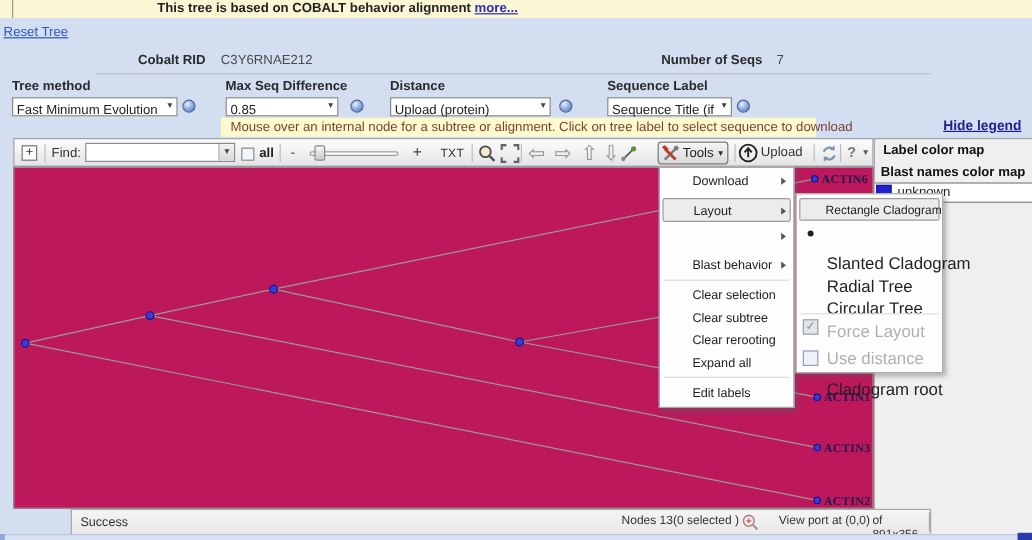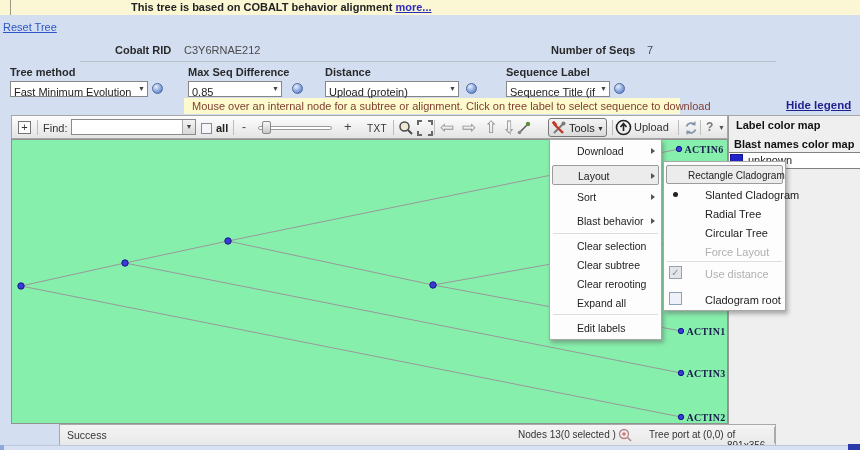--- a/index.html
+++ b/index.html
@@ -39,37 +39,37 @@
 #tools-caret { position:absolute; left:48px; top:6px; font-size:7px; color:#333; }
 #upload-label { position:absolute; left:622px; top:5px; font-size:11px; color:#333; }
 #help-button { position:absolute; left:694px; top:4px; font-size:12px; font-weight:bold; color:#777; }
 #help-caret { position:absolute; left:706px; top:8px; font-size:7px; color:#555; }
 #legend-panel { left:728px; top:115px; width:132px; height:330px; background:#efefef; border-left:1px solid #9a9a9a; border-top:1px solid #a6a6a6; }
 #legend-title { position:absolute; left:7px; top:3px; font-size:11px; font-weight:bold; color:#111; }
 #legend-subtitle { position:absolute; left:5px; top:22px; font-size:11px; font-weight:bold; color:#111; }
 #legend-row { position:absolute; left:0; top:36px; width:131px; height:17px; background:#fff; border-top:1px solid #808080; border-bottom:1px solid #808080; }
 #legend-swatch { position:absolute; left:1px; top:1px; width:13px; height:13px; border:1px solid #15159a; }
 #legend-label { position:absolute; left:19px; top:1px; font-size:11px; color:#222; }
-#canvas { left:11px; top:139px; width:717px; height:285px; background:#86efac; border:1px solid #919191; }
+#canvas { left:11px; top:139px; width:717px; height:285px; background:#be185d; border:1px solid #919191; }
 #status-bar { left:11px; top:424px; width:717px; height:31px; background:linear-gradient(#f4f4f4,#e3e3e3); border:1px solid #a9a9a9;margin-left:48px; }
 #status-message { position:absolute; left:7px; top:4px; font-size:10.5px; color:#333; }
 #status-nodes { position:absolute; left:458px; top:4px; font-size:10px; color:#333; }
 #status-viewport { position:absolute; left:589px; top:4px; font-size:10px; color:#333; }
 #status-size { position:absolute; left:667px; top:4px; font-size:10px; color:#333; }
 #status-sep { position:absolute; left:714px; top:2px; width:1px; height:16px; background:#aaa; }
 #scroll-strip { left:0; top:445px; width:860px; height:5px; background:#d8e1f1; border-top:1px solid #bcc8de; }
 #scroll-left { left:0; top:445px; width:4px; height:5px; background:#8fa6d8; }
 #scroll-corner { left:848px; top:444px; width:12px; height:6px; background:#2b3caa; }
 #tools-menu { left:549px; top:139px; width:113px; height:201px; background:#fdfdfd; border:1px solid #a8a8a8; box-shadow:2px 3px 4px rgba(90,90,90,0.45); }
 .mi { position:absolute; left:0; width:111px; height:18px; line-height:18px; font-size:10.5px; color:#222; padding-left:27px; white-space:nowrap; }
 .mi-hl { position:absolute; left:2px; width:107px; height:20px; line-height:20px; font-size:10.5px; color:#222; padding-left:25px; background:#ececec; border:1px solid #9c9c9c; border-radius:2px; white-space:nowrap; }
 .mcaret { position:absolute; left:101px; width:0; height:0; border-left:4px solid #555; border-top:3px solid transparent; border-bottom:3px solid transparent; }
 .msep { position:absolute; left:3px; width:105px; height:1px; background:#ddd; }
 #layout-submenu { left:663px; top:161px; width:123px; height:150px; background:#fdfdfd; border:1px solid #a8a8a8; box-shadow:2px 3px 4px rgba(90,90,90,0.45); }
-.smi { position:absolute; left:16px; width:121px; height:18px; line-height:18px; font-size:11px; color:#222; padding-left:25px; white-space:nowrap; }
+.smi { position:absolute; left:0; width:121px; height:18px; line-height:18px; font-size:14px; color:#222; padding-left:25px; white-space:nowrap;margin-top:24px; }
 .smi-hl { position:absolute; left:2px; width:117px; height:19px; line-height:19px; font-size:10px; color:#222; padding-left:21px; background:#ececec; border:1px solid #9c9c9c; border-radius:2px; white-space:nowrap; }
 .smi-dis { color:#b0b0b0; }
 #submenu-bullet { position:absolute; left:9px; top:30px; width:5px; height:5px; border-radius:50%; background:#222; }
 .scheck { position:absolute; left:5px; width:13px; height:13px; font-size:10px; line-height:12px; text-align:center; }
 #check-usedist { top:104px; background:#e2e6ea; border:1px solid #98a0ac; color:#8a8f98; }
 #check-midpoint { top:130px; background:#eef2f8; border:1px solid #8fa0bd; }
 .ssep { position:absolute; left:3px; width:115px; height:1px; background:#ddd; }
 </style>
 </head>
 <body>
@@ -217,35 +217,34 @@
 </div>
 
 <div id="status-bar" class="abs">
   <span id="status-message">Success</span>
   <span id="status-nodes">Nodes 13(0 selected )</span>
   <svg style="position:absolute;left:558px;top:3px;" width="14" height="14">
       <circle cx="6" cy="6" r="4.5" fill="#f5e8e8" stroke="#b08585" stroke-width="1.3"></circle>
       <line x1="9.5" y1="9.5" x2="13" y2="13" stroke="#b08585" stroke-width="1.6"></line>
       <path d="M4 6 H8 M6 4 V8" stroke="#c05a5a" stroke-width="1"></path>
     </svg>
-  <span id="status-viewport">Tree port at (0,0)</span>
+  <span id="status-viewport">View port at (0,0)</span>
   <span id="status-size">of 891x356</span>
   <div id="status-sep"></div>
 </div>
 
 <div id="scroll-strip" class="abs"></div>
 <div id="scroll-left" class="abs"></div>
 <div id="scroll-corner" class="abs"></div>
 
 <div id="tools-menu" class="abs">
   <div class="mi" style="top:2px;">Download</div>
   <div class="mcaret" style="top:8px;"></div>
   <div class="mi-hl" style="top:25px;">Layout</div>
   <div class="mcaret" style="top:33px;"></div>
-  <div class="mi" style="top:48px;">Sort</div>
   <div class="mcaret" style="top:54px;"></div>
   <div class="mi" style="top:72px;">Blast behavior</div>
   <div class="mcaret" style="top:78px;"></div>
   <div class="msep" style="top:93px;"></div>
   <div class="mi" style="top:97px;">Clear selection</div>
   <div class="mi" style="top:116px;">Clear subtree</div>
   <div class="mi" style="top:135px;">Clear rerooting</div>
   <div class="mi" style="top:154px;">Expand all</div>
   <div class="msep" style="top:174px;"></div>
   <div class="mi" style="top:179px;">Edit labels</div>

